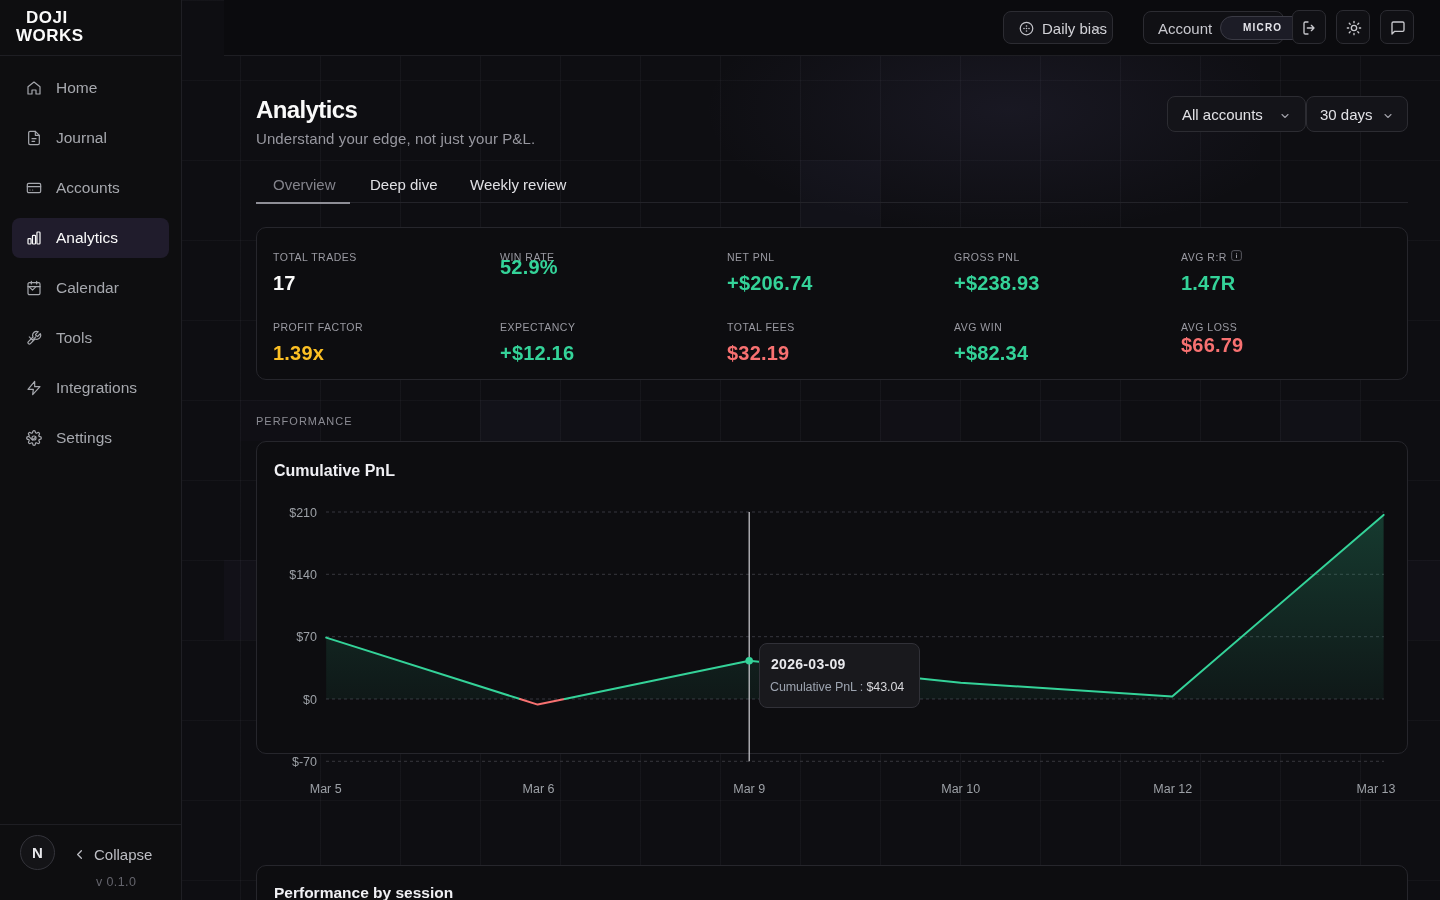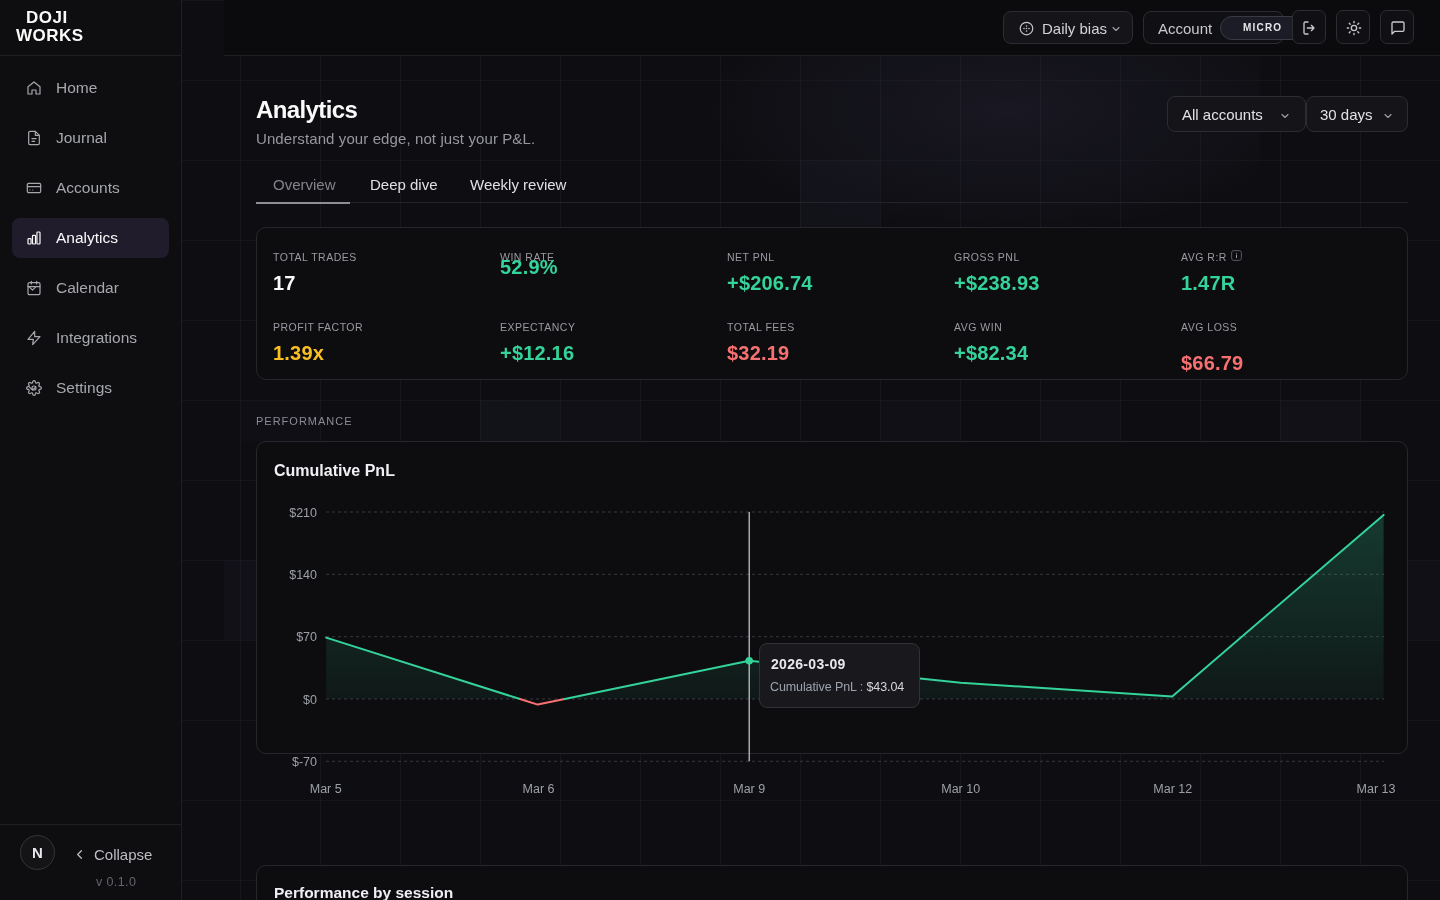--- a/index.html
+++ b/index.html
@@ -124,21 +124,21 @@
     <div class="stat-value green" style="left:924px; top:44px;">1.47R</div>
     <div class="stat-label" style="left:16px; top:93px;">PROFIT FACTOR</div>
     <div class="stat-value yellow" style="left:16px; top:114px;">1.39x</div>
     <div class="stat-label" style="left:243px; top:93px;">EXPECTANCY</div>
     <div class="stat-value green" style="left:243px; top:114px;">+$12.16</div>
     <div class="stat-label" style="left:470px; top:93px;">TOTAL FEES</div>
     <div class="stat-value red" style="left:470px; top:114px;">$32.19</div>
     <div class="stat-label" style="left:697px; top:93px;">AVG WIN</div>
     <div class="stat-value green" style="left:697px; top:114px;">+$82.34</div>
     <div class="stat-label" style="left:924px; top:93px;">AVG LOSS</div>
-    <div class="stat-value red" style="left:924px; top:124px;">$66.79</div>
+    <div class="stat-value red" style="left:924px; top:106px;">$66.79</div>
   </div>
 
   <div id="perf-label">PERFORMANCE</div>
 
   <div class="card" id="chart-card">
     <div id="chart-title">Cumulative PnL</div>
     <svg id="chart" width="1150" height="405" viewBox="0 0 1150 405" style="position:absolute;left:0;top:0;">
       <defs>
         <linearGradient id="areaGrad" x1="0" y1="70" x2="0" y2="319" gradientUnits="userSpaceOnUse">
           <stop offset="0" stop-color="#34d399" stop-opacity="0.23"></stop>
@@ -189,21 +189,21 @@
     <div id="sess-title">Performance by session</div>
   </div>
 
   <div id="tooltip">
     <div class="d">2026-03-09</div>
     <div class="v">Cumulative PnL : <b>$43.04</b></div>
   </div>
 </div>
 
 <div id="topbar">
-  <div class="tb-btn" style="left:779px; width:130px;">
+  <div class="tb-btn" style="left:779px; width:110px;">
     <svg style="position:absolute;left:15px;top:9px;" width="15" height="15" viewBox="0 0 24 24" fill="none" stroke="#c4c4ca" stroke-width="2" stroke-linecap="round">
         <circle cx="12" cy="12" r="10"></circle>
         <path d="M12 8v.01M12 16v.01M8 12h.01M16 12h.01M12 12h.01" stroke-width="2.6"></path>
       </svg>
     <span style="position:absolute;left:38px;top:8px;">Daily bias</span>
     <svg style="position:absolute;right:10px;top:11px;" width="12" height="12" viewBox="0 0 24 24" fill="none" stroke="#a0a0a8" stroke-width="2.2" stroke-linecap="round" stroke-linejoin="round">
         <path d="m6 9 6 6 6-6"></path>
       </svg>
   </div>
   <div class="tb-btn" style="left:919px; width:141px; background:#101014;">
@@ -267,20 +267,29 @@
           <rect x="3" y="4" width="18" height="18" rx="2"></rect>
           <path d="M16 2v4M8 2v4M3 10h18"></path>
         </svg>
         <span class="txt">Calendar</span>
         <svg class="chev" width="13" height="13" viewBox="0 0 24 24" fill="none" stroke="currentColor" stroke-width="2" stroke-linecap="round" stroke-linejoin="round">
           <path d="m6 9 6 6 6-6"></path>
         </svg>
       </div>
     <div class="nav-item">
         <svg width="16" height="16" viewBox="0 0 24 24" fill="none" stroke="currentColor" stroke-width="2" stroke-linecap="round" stroke-linejoin="round">
+          <path d="M14.7 6.3a1 1 0 0 0 0 1.4l1.6 1.6a1 1 0 0 0 1.4 0l3.77-3.77a6 6 0 0 1-7.94 7.94l-6.91 6.91a2.12 2.12 0 0 1-3-3l6.91-6.91a6 6 0 0 1 7.94-7.94z"></path>
+        </svg>
+        <span class="txt">Tools</span>
+        <svg class="chev" width="13" height="13" viewBox="0 0 24 24" fill="none" stroke="currentColor" stroke-width="2" stroke-linecap="round" stroke-linejoin="round">
+          <path d="m6 9 6 6 6-6"></path>
+        </svg>
+      </div>
+    <div class="nav-item">
+        <svg width="16" height="16" viewBox="0 0 24 24" fill="none" stroke="currentColor" stroke-width="2" stroke-linecap="round" stroke-linejoin="round">
           <path d="M13 2 3 14h8l-1 8 11-12h-8z"></path>
         </svg>
         <span class="txt">Integrations</span>
       </div>
     <div class="nav-item">
         <svg width="16" height="16" viewBox="0 0 24 24" fill="none" stroke="currentColor" stroke-width="2" stroke-linecap="round" stroke-linejoin="round">
           <circle cx="12" cy="12" r="3"></circle>
           <path d="M19.4 15a1.65 1.65 0 0 0 .33 1.82l.06.06a2 2 0 1 1-2.83 2.83l-.06-.06a1.65 1.65 0 0 0-1.82-.33 1.65 1.65 0 0 0-1 1.51V21a2 2 0 1 1-4 0v-.09A1.65 1.65 0 0 0 9 19.4a1.65 1.65 0 0 0-1.82.33l-.06.06a2 2 0 1 1-2.83-2.83l.06-.06a1.65 1.65 0 0 0 .33-1.82 1.65 1.65 0 0 0-1.51-1H3a2 2 0 1 1 0-4h.09A1.65 1.65 0 0 0 4.6 9a1.65 1.65 0 0 0-.33-1.82l-.06-.06a2 2 0 1 1 2.83-2.83l.06.06a1.65 1.65 0 0 0 1.82.33H9a1.65 1.65 0 0 0 1-1.51V3a2 2 0 1 1 4 0v.09a1.65 1.65 0 0 0 1 1.51 1.65 1.65 0 0 0 1.82-.33l.06-.06a2 2 0 1 1 2.83 2.83l-.06.06a1.65 1.65 0 0 0-.33 1.82V9a1.65 1.65 0 0 0 1.51 1H21a2 2 0 1 1 0 4h-.09a1.65 1.65 0 0 0-1.51 1z"></path>
         </svg>
         <span class="txt">Settings</span>

